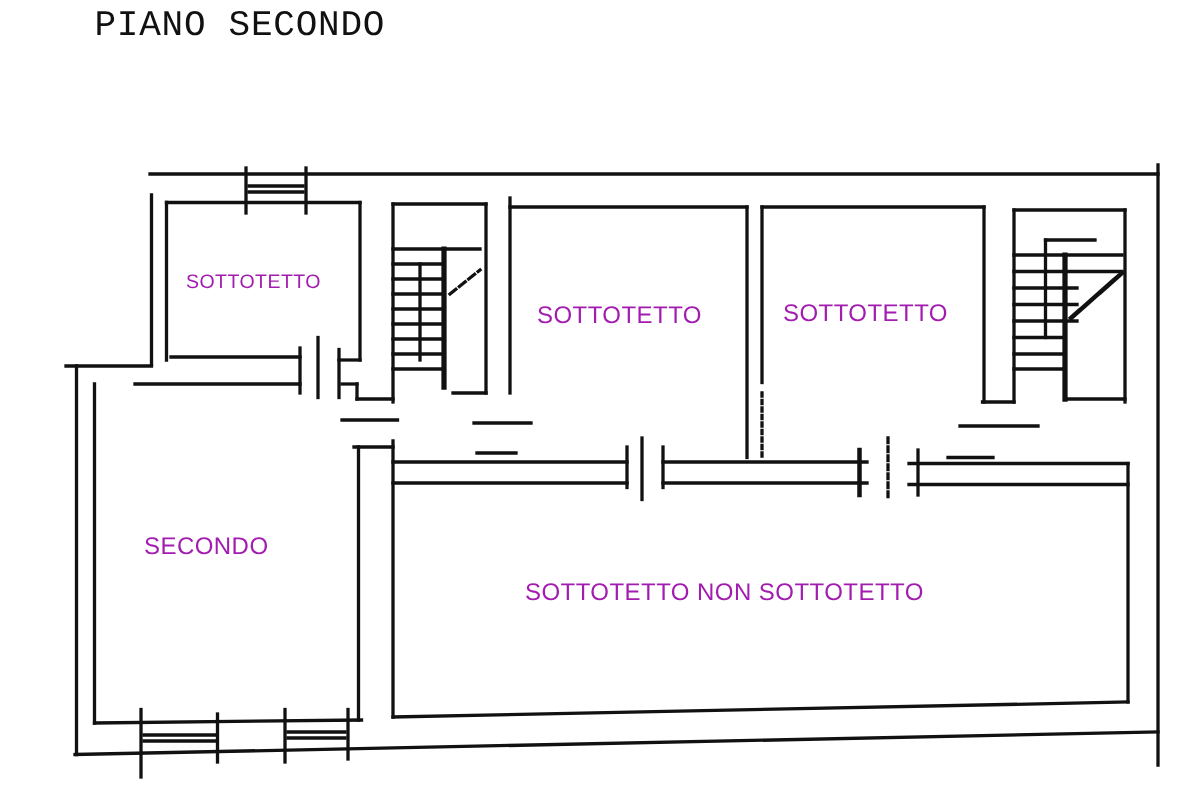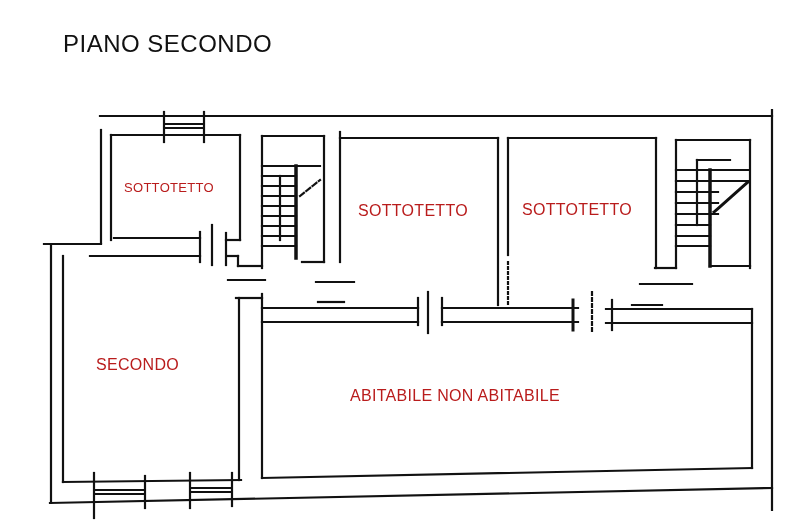--- a/index.html
+++ b/index.html
@@ -1,19 +1,19 @@
 <!DOCTYPE html>
 <html><head>
 <meta charset="utf-8">
 <style>
   html, body { margin: 0; padding: 0; background: #ffffff; }
   body { width: 800px; height: 532px; position: relative; overflow: hidden; font-family: "Liberation Sans", "DejaVu Sans", sans-serif; }
-  .title { position: absolute; left: 63px; top: 30px; font-size: 24px; color: #111; letter-spacing: 0.5px; }
+  .title { position: absolute; left: 63px; top: 4px; font-size: 24px; color: #111; letter-spacing: 0.5px; font-family: Liberation Mono, monospace; }
   svg.plan { position: absolute; left: 0; top: 0; }
-  .room-label { position: absolute; color: #b91c1c; white-space: nowrap; letter-spacing: 0.3px; }
+  .room-label { position: absolute; color: #a21caf; white-space: nowrap; letter-spacing: 0.3px; }
   .lbl-sm { font-size: 13px; }
   .lbl-md { font-size: 16px; }
 </style>
 </head>
 <body>
 
 <div class="title">PIANO SECONDO</div>
 
 <svg class="plan" width="800" height="532" viewBox="0 0 800 532">
   <g stroke="#111" stroke-width="2.2" fill="none" stroke-linecap="square">
@@ -124,13 +124,13 @@
     <line x1="232" y1="473" x2="232" y2="506"></line>
     <line x1="192" y1="488" x2="230" y2="488"></line>
     <line x1="192" y1="492" x2="230" y2="492"></line>
   </g>
 </svg>
 
 <div class="room-label lbl-sm" style="left:124px; top:180px;">SOTTOTETTO</div>
 <div class="room-label lbl-md" style="left:358px; top:202px;">SOTTOTETTO</div>
 <div class="room-label lbl-md" style="left:522px; top:201px;">SOTTOTETTO</div>
 <div class="room-label lbl-md" style="left:96px; top:356px;">SECONDO</div>
-<div class="room-label lbl-md" style="left:350px; top:387px;">ABITABILE NON ABITABILE</div>
+<div class="room-label lbl-md" style="left:350px; top:387px;">SOTTOTETTO NON SOTTOTETTO</div>
 
 </body></html>

